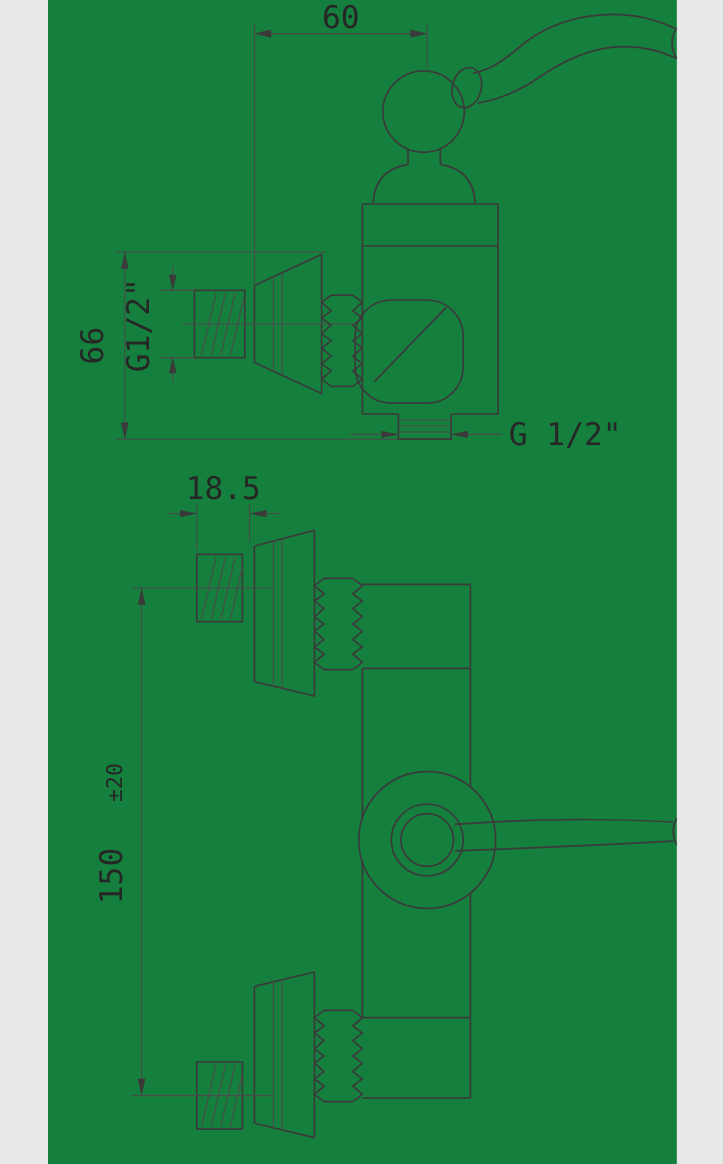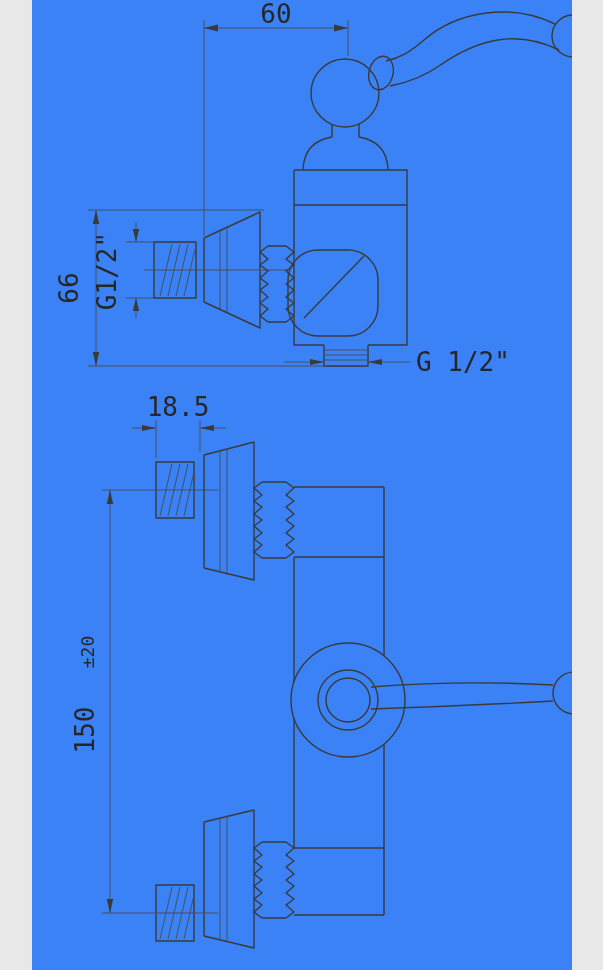--- a/index.html
+++ b/index.html
@@ -1,23 +1,22 @@
 <!DOCTYPE html>
 <html><head>
 <meta charset="utf-8">
 <style>
   html,body{margin:0;padding:0;background:#e8e8e8;}
   .canvas{
     position:relative;
     width:524px;height:970px;
-    background:#3b82f6;
+    background:#15803d;
     margin:0 auto;
     overflow:hidden;
     font-family:"DejaVu Sans Mono", monospace;
-    padding-left:16px;
   }
   svg{display:block;position:absolute;left:0;top:0;}
   .ol{stroke:#3a3a3a;stroke-width:1.4;fill:none;stroke-linejoin:round;}
   .thin{stroke:#4a4a4a;stroke-width:0.9;fill:none;}
   .hatch{stroke:#4a4a4a;stroke-width:0.9;fill:none;}
   .arr{fill:#3a3a3a;stroke:none;}
   .dim-text{font-family:"DejaVu Sans Mono", monospace;font-size:26px;fill:#262626;}
   .dim-text-sm{font-family:"DejaVu Sans Mono", monospace;font-size:18px;fill:#262626;}
 </style>
 </head>

